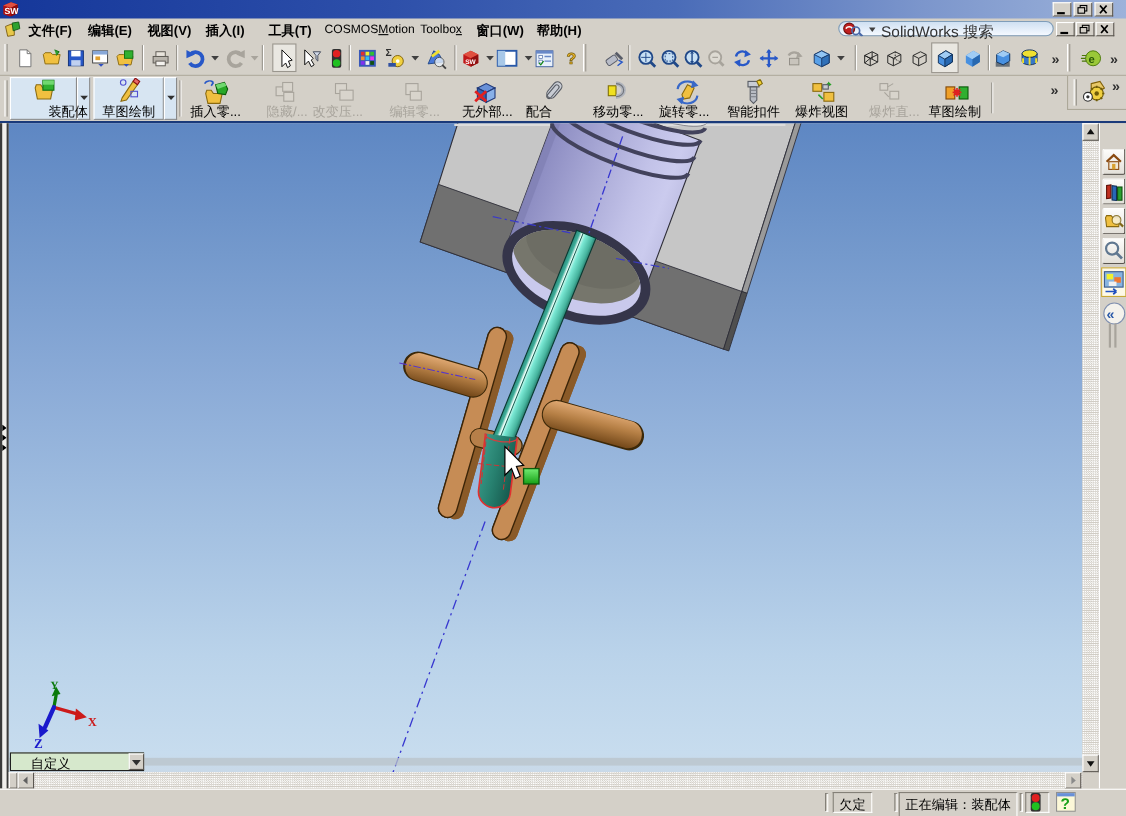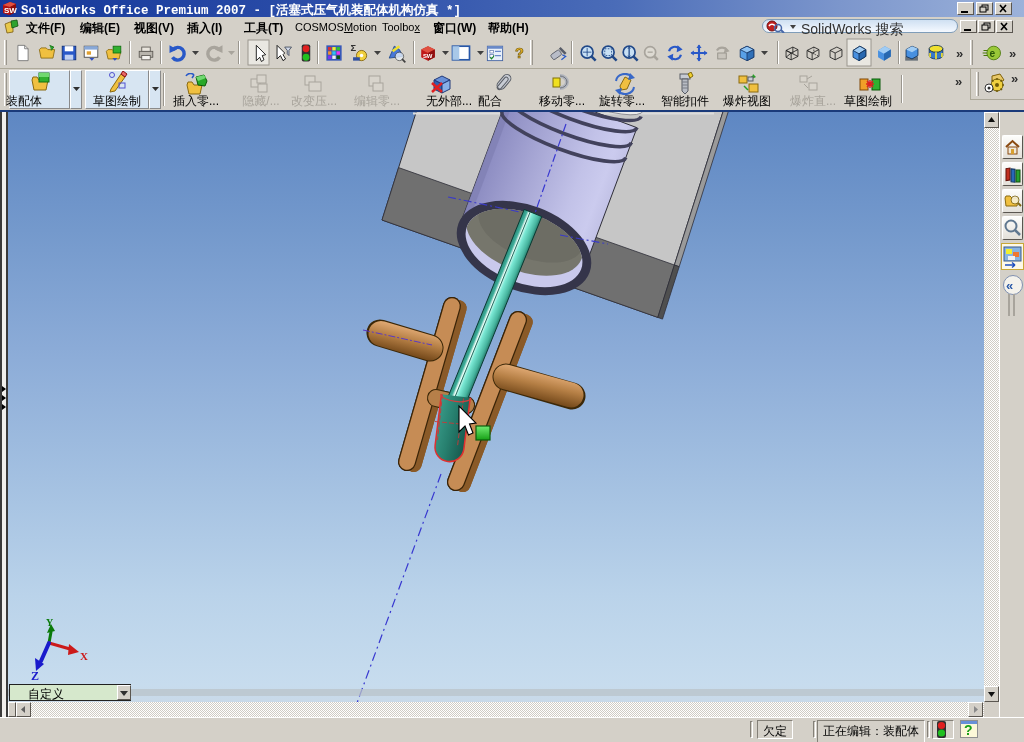--- a/index.html
+++ b/index.html
@@ -12,21 +12,20 @@
 </style></head><body>
 <div id="app" style="position:absolute;left:0;top:0;width:1024px;height:742px">
 
 <div class="abs" style="left:0;top:0;width:1024px;height:17px;background:linear-gradient(90deg,#15379a 0%,#2e50aa 35%,#4a6cb8 60%,#7c96cc 82%,#9cb2da 100%)">
  <svg class="abs" style="left:2px;top:1px" width="15" height="15" viewBox="0 0 15 15">
   <polygon points="1,4 8,1 14,3 14,11 7,14 1,12" fill="#b01010"></polygon>
   <polygon points="1,4 8,1 14,3 8,6" fill="#e05040"></polygon>
   <polygon points="8,6 14,3 14,11 8,14" fill="#8c0c0c"></polygon>
   <text x="2" y="12" font-size="8" font-weight="bold" fill="#fff" font-family="Liberation Sans">SW</text>
  </svg>
- <div class="abs" style="left:21px;top:2px;color:#fff;font-family:'Liberation Mono',monospace;font-weight:bold;font-size:12.5px;letter-spacing:0px;white-space:nowrap">SolidWorks Office Premium 2007 - [活塞式压气机装配体机构仿真 *]</div>
  <div class="btn3d" style="left:957px;top:2px;width:17px;height:13px"><svg width="15" height="11">
           <rect x="3" y="8" width="7" height="2" fill="#000"></rect>
         </svg></div>
  <div class="btn3d" style="left:976px;top:2px;width:17px;height:13px"><svg width="15" height="11">
           <rect x="5" y="2" width="6" height="5" fill="none" stroke="#000"></rect>
           <rect x="3" y="4" width="6" height="5" fill="#d4d0c8" stroke="#000"></rect>
         </svg></div>
  <div class="btn3d" style="left:995px;top:2px;width:17px;height:13px"><svg width="15" height="11">
           <path d="M4 2 L10 9 M10 2 L4 9" stroke="#000" stroke-width="1.6"></path>
         </svg></div>
@@ -280,21 +279,21 @@
 <div class="abs" style="left:0;top:69px;width:1024px;height:41px;background:#d4d0c8">
 <div class="grip" style="left:4px;top:4px;height:33px"></div>
 <div class="abs" style="left:9px;top:1px;width:61px;height:39px;background:#d7e5f2;border:1px solid #fff;border-right-color:#8a8a8a;border-bottom-color:#8a8a8a"></div>
 <div class="abs" style="left:70px;top:1px;width:12px;height:39px;background:#d7e5f2;border:1px solid #fff;border-right-color:#8a8a8a;border-bottom-color:#8a8a8a"></div>
 <svg class="abs" style="left:30px;top:2px" width="22" height="22" viewBox="0 0 22 22">
         <path d="M2 9 L4 19 H16 L18 9 H9 L7 6 H3 Z" fill="#f0c040" stroke="#8a6a10"></path>
         <rect x="9" y="2" width="10" height="9" fill="#30b030" stroke="#107010"></rect>
         <rect x="9" y="2" width="10" height="4" fill="#70d870"></rect>
       </svg>
 
-<div class="abs" style="left:6px;top:24px;width:54px;text-align:left">装配体</div>
+<div class="abs" style="left:26px;top:24px;width:54px;text-align:right">装配体</div>
 <svg class="abs" style="left:72px;top:16px" width="9" height="8">
         <polygon points="1,2 8,2 4.5,6" fill="#303030"></polygon>
       </svg>
 <div class="abs" style="left:85px;top:1px;width:64px;height:39px;background:#d7e5f2;border:1px solid #fff;border-right-color:#8a8a8a;border-bottom-color:#8a8a8a"></div>
 <div class="abs" style="left:149px;top:1px;width:12px;height:39px;background:#d7e5f2;border:1px solid #fff;border-right-color:#8a8a8a;border-bottom-color:#8a8a8a"></div>
 <svg class="abs" style="left:105px;top:2px" width="24" height="22" viewBox="0 0 24 22">
         <path d="M6 18 L16 3 L20 6 L10 20 L5 21 Z" fill="#f0c040" stroke="#8a6a10"></path>
         <path d="M16 3 L20 6 L22 3 L18 0 Z" fill="#e86868" stroke="#8a1010"></path>
         <circle cx="7" cy="4" r="2.5" fill="none" stroke="#5050d0"></circle>
         <rect x="14" y="12" width="6" height="5" fill="none" stroke="#5050d0"></rect>
@@ -319,35 +318,35 @@
           <rect x="10" y="11" width="9" height="8"></rect>
         </g>
       </svg>
 <div class="abs" style="left:231px;top:24px;width:60px;text-align:center;color:#a8a49c">隐藏/...</div>
 <svg class="abs" style="left:301px;top:4px" width="26" height="22" viewBox="0 0 26 22">
         <g fill="#d8d4cc" stroke="#a8a49c">
           <rect x="4" y="3" width="10" height="9"></rect>
           <rect x="8" y="9" width="12" height="9"></rect>
         </g>
       </svg>
-<div class="abs" style="left:284px;top:24px;width:60px;text-align:center;color:#a8a49c">改变压...</div>
+<div class="abs" style="left:284px;top:24px;width:60px;text-align:left;color:#a8a49c">改变压...</div>
 <svg class="abs" style="left:364px;top:4px" width="26" height="22" viewBox="0 0 26 22">
         <g fill="#d8d4cc" stroke="#a8a49c">
           <rect x="5" y="3" width="11" height="10"></rect>
           <rect x="9" y="10" width="10" height="8"></rect>
         </g>
       </svg>
 <div class="abs" style="left:347px;top:24px;width:60px;text-align:center;color:#a8a49c">编辑零...</div>
 <svg class="abs" style="left:430px;top:4px" width="26" height="22" viewBox="0 0 26 22">
         <polygon points="4,7 12,3 20,7 12,11" fill="#6890d8" stroke="#203878"></polygon>
         <polygon points="4,7 12,11 12,20 4,16" fill="#3060b0" stroke="#203878"></polygon>
         <polygon points="12,11 20,7 20,16 12,20" fill="#88b0e8" stroke="#203878"></polygon>
         <path d="M2 10 L12 19 M12 10 L2 19" stroke="#e02020" stroke-width="2.5"></path>
       </svg>
-<div class="abs" style="left:414px;top:24px;width:58px;text-align:right">无外部...</div>
+<div class="abs" style="left:414px;top:24px;width:58px;text-align:center">无外部...</div>
 <svg class="abs" style="left:492px;top:3px" width="22" height="23" viewBox="0 0 22 23">
         <g transform="rotate(40 11 11)">
           <rect x="7" y="1" width="8" height="17" rx="4" fill="#c8ccd4" stroke="#585c64"></rect>
           <rect x="9" y="4" width="4" height="15" rx="2" fill="none" stroke="#585c64"></rect>
         </g>
       </svg>
 <div class="abs" style="left:478px;top:24px;width:48px;text-align:left">配合</div>
 <svg class="abs" style="left:551px;top:4px" width="26" height="22" viewBox="0 0 26 22">
         <rect x="2" y="5" width="7" height="9" fill="#f0e020" stroke="#807008"></rect>
         <path d="M9 3 A7 6 0 1 1 9 15" fill="none" stroke="#b0b4bc" stroke-width="4"></path>

